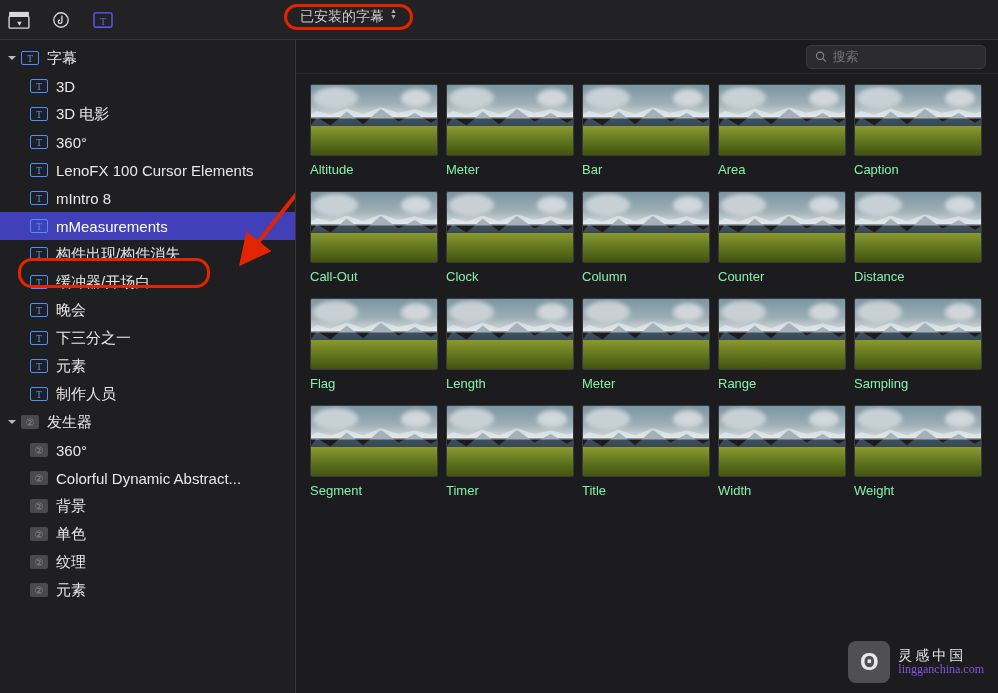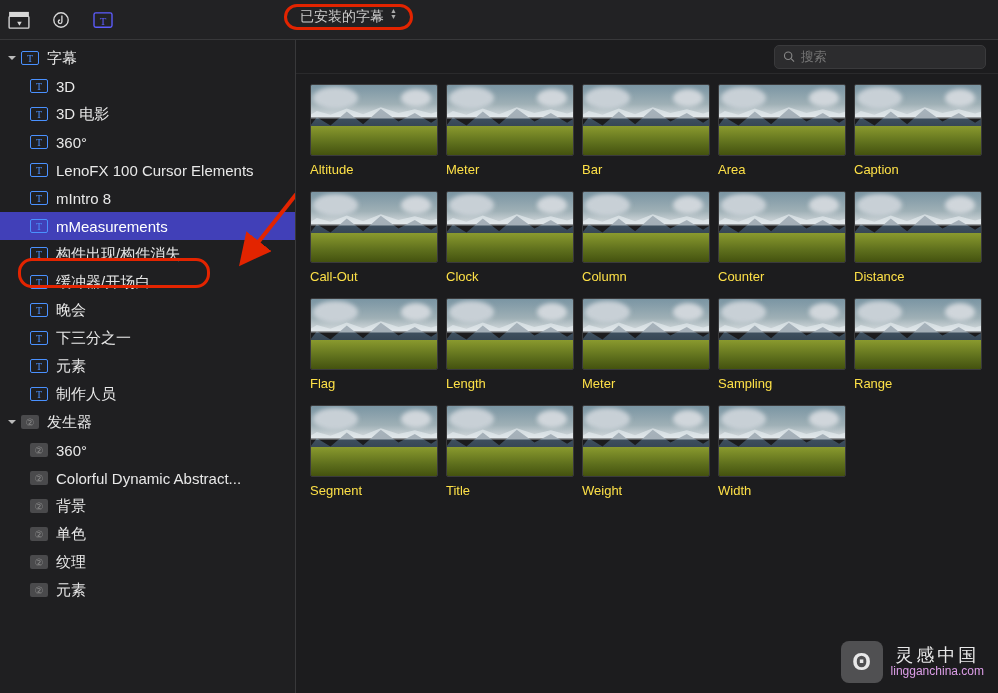--- a/index.html
+++ b/index.html
@@ -114,21 +114,21 @@
   border-bottom: 1px solid #2a2a2c;
   display: flex; align-items: center;
   justify-content: flex-end;
   padding: 0 12px;
 }
 .search-box {
   display: flex; align-items: center;
   background: #2c2c2e;
   border: 1px solid #3a3a3c;
   border-radius: 5px;
-  height: 24px; width: 212px;
+  height: 24px; width: 180px;
   padding: 0 8px;
   color: #888;
 }
 .search-box svg { width: 13px; height: 13px; fill: #888; margin-right: 6px; }
 .search-box input {
   background: none; border: none; outline: none;
   color: #ccc; font-size: 13px; width: 100%;
 }
 .grid-wrap { flex: 1; overflow: auto; padding: 10px 0 10px 14px; }
 .grid {
@@ -160,37 +160,37 @@
   position:absolute; left:-5px; right:-5px; top:30%; height:18%;
   background:#e8eef1;
   clip-path: polygon(0% 90%, 8% 40%, 18% 70%, 30% 20%, 42% 65%, 55% 10%, 68% 55%, 80% 25%, 92% 60%, 100% 35%, 100% 100%, 0% 100%);
   opacity:.6;
 }
 .thumb .grass {
   position: absolute; left:0; right:0; bottom:0; height: 42%;
   background: linear-gradient(#8a9a2e, #5d6e1c 60%, #44520f);
 }
 .item-label {
-  margin-top: 6px; font-size: 13px; color: #fde047;
+  margin-top: 6px; font-size: 13px; color: #86efac;
 }
 .watermark {
   position: absolute; right: 14px; bottom: 10px;
   display: flex; align-items: center; gap: 8px;
   color: #fff; opacity: .9;
 }
 .wm-logo {
   width: 42px; height: 42px;
   border-radius: 8px;
   background: #565658;
   display:flex; align-items:center; justify-content:center;
   font-size: 24px; font-weight: bold; color:#fff;
 }
 .wm-text { display:flex; flex-direction:column; line-height:1.1;}
-.wm-cn { font-size: 18px; letter-spacing: 3px; text-align: center; }
-.wm-en { font-size: 12px; color:#f0abfc;}
+.wm-cn { font-size: 14px; letter-spacing: 3px; }
+.wm-en { font-size: 12px; color:#8b5cf6;font-family:Liberation Serif, serif;}
 </style>
 </head>
 <body>
 
 <div class="topbar">
   <div class="tool-icons">
     <svg class="tool-icon" viewBox="0 0 24 20">
         <rect x="1" y="6" width="22" height="13" rx="1" fill="none" stroke="currentColor" stroke-width="1.5"></rect>
         <rect x="1" y="1" width="22" height="5" fill="currentColor"></rect>
         <path d="M10 12 l2.5 4.3 l2.5-4.3 z" fill="currentColor"></path>
@@ -474,76 +474,87 @@
           </div>
           <div class="item">
             <div class="thumb">
       <div class="sky"></div>
               <div class="cloud1"></div>
               <div class="cloud2"></div>
       <div class="mtn"></div>
               <div class="snow"></div>
               <div class="grass"></div>
     </div>
+    <div class="item-label">Range</div>
+          </div>
+          <div class="item">
+            <div class="thumb">
+      <div class="sky"></div>
+              <div class="cloud1"></div>
+              <div class="cloud2"></div>
+      <div class="mtn"></div>
+              <div class="snow"></div>
+              <div class="grass"></div>
+    </div>
     <div class="item-label">Sampling</div>
           </div>
           <div class="item">
             <div class="thumb">
       <div class="sky"></div>
               <div class="cloud1"></div>
               <div class="cloud2"></div>
       <div class="mtn"></div>
               <div class="snow"></div>
               <div class="grass"></div>
     </div>
-    <div class="item-label">Range</div>
-          </div>
-          <div class="item">
-            <div class="thumb">
-      <div class="sky"></div>
-              <div class="cloud1"></div>
-              <div class="cloud2"></div>
-      <div class="mtn"></div>
-              <div class="snow"></div>
-              <div class="grass"></div>
-    </div>
     <div class="item-label">Segment</div>
           </div>
           <div class="item">
             <div class="thumb">
       <div class="sky"></div>
               <div class="cloud1"></div>
               <div class="cloud2"></div>
       <div class="mtn"></div>
               <div class="snow"></div>
               <div class="grass"></div>
     </div>
+    <div class="item-label">Timer</div>
+          </div>
+          <div class="item">
+            <div class="thumb">
+      <div class="sky"></div>
+              <div class="cloud1"></div>
+              <div class="cloud2"></div>
+      <div class="mtn"></div>
+              <div class="snow"></div>
+              <div class="grass"></div>
+    </div>
     <div class="item-label">Title</div>
           </div>
           <div class="item">
             <div class="thumb">
       <div class="sky"></div>
               <div class="cloud1"></div>
               <div class="cloud2"></div>
       <div class="mtn"></div>
               <div class="snow"></div>
               <div class="grass"></div>
     </div>
+    <div class="item-label">Width</div>
+          </div>
+          <div class="item">
+            <div class="thumb">
+      <div class="sky"></div>
+              <div class="cloud1"></div>
+              <div class="cloud2"></div>
+      <div class="mtn"></div>
+              <div class="snow"></div>
+              <div class="grass"></div>
+    </div>
     <div class="item-label">Weight</div>
-          </div>
-          <div class="item">
-            <div class="thumb">
-      <div class="sky"></div>
-              <div class="cloud1"></div>
-              <div class="cloud2"></div>
-      <div class="mtn"></div>
-              <div class="snow"></div>
-              <div class="grass"></div>
-    </div>
-    <div class="item-label">Width</div>
           </div>
         </div>
     </div>
   </div>
 </div>
 
 <div class="watermark">
   <div class="wm-logo">ʘ</div>
   <div class="wm-text">
     <span class="wm-cn">灵感中国</span>

